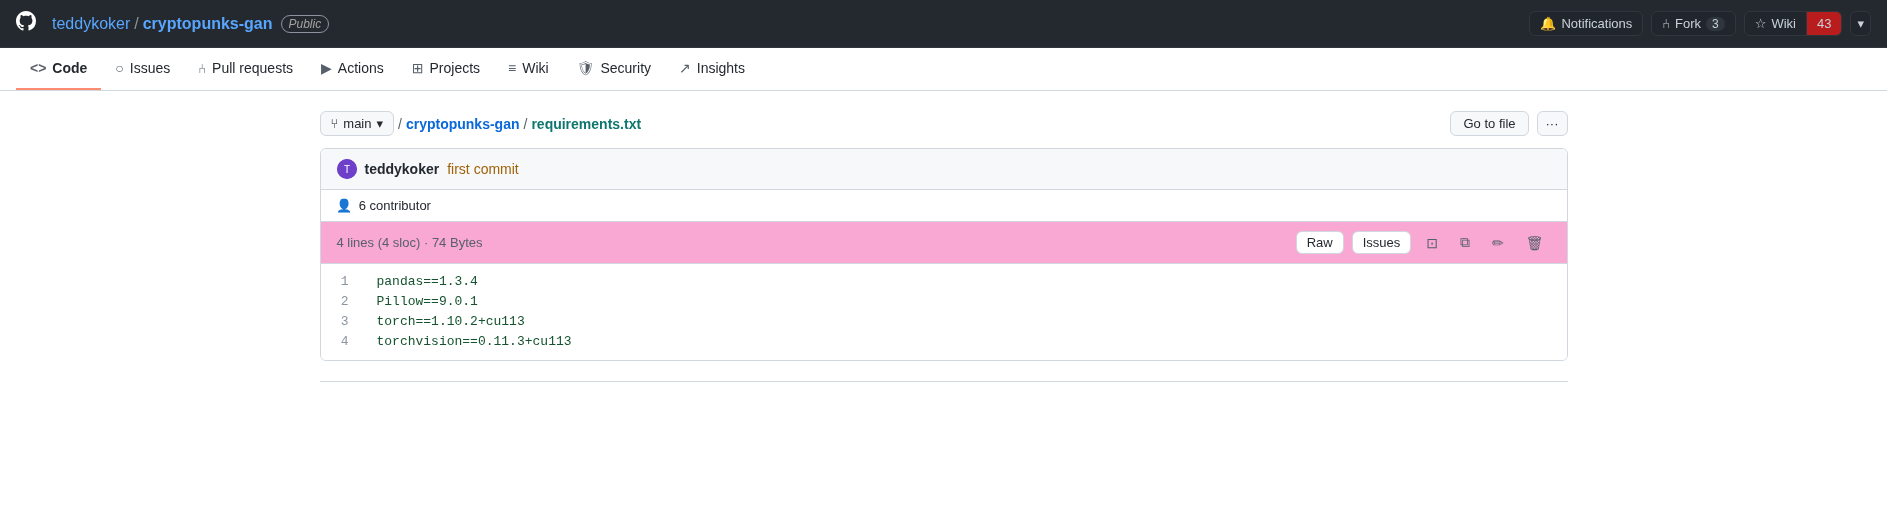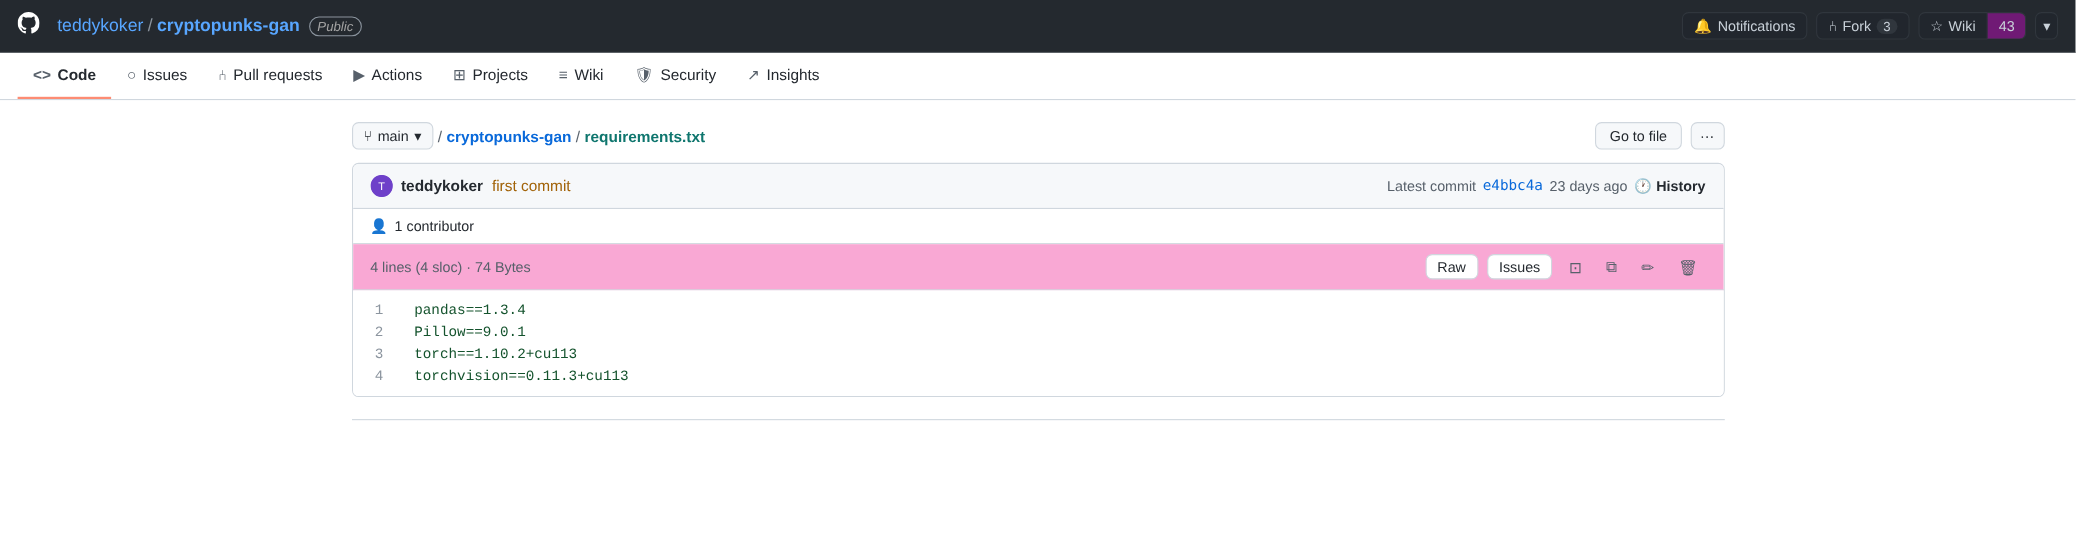--- a/index.html
+++ b/index.html
@@ -66,21 +66,21 @@
       gap: 5px;
       background: #21262d;
       border: 1px solid #30363d;
       color: #c9d1d9;
       border-radius: 6px 0 0 6px;
       padding: 4px 10px;
       font-size: 13px;
       cursor: pointer;
     }
     .star-btn-count {
-      background: #701a75;
+      background: #b91c1c;
       border: 1px solid #30363d;
       border-left: none;
       color: #c9d1d9;
       border-radius: 0 6px 6px 0;
       padding: 4px 10px;
       font-size: 13px;
       cursor: pointer;
     }
 
     
@@ -392,34 +392,25 @@
       <div class="commit-left">
         <div class="avatar">
           <svg width="20" height="20" viewBox="0 0 20 20" fill="none">
             <circle cx="10" cy="10" r="10" fill="#6e40c9"></circle>
             <text x="10" y="14" text-anchor="middle" fill="white" font-size="10" font-family="Arial">T</text>
           </svg>
         </div>
         <span class="commit-author">teddykoker</span>
         <span class="commit-message">first commit</span>
       </div>
-      <div class="commit-right">
-        <span>Latest commit</span>
-        <a class="commit-hash">e4bbc4a</a>
-        <span>23 days ago</span>
-        <a class="history-link">
-          <span class="history-icon">🕐</span>
-          <span>History</span>
-        </a>
-      </div>
     </div>
 
     <div class="contributors-row">
       <span>👤</span>
-      <span>1 contributor</span>
+      <span>6 contributor</span>
     </div>
 
     <div class="file-content-header">
       <div class="file-meta">
         <span>4 lines (4 sloc)</span>
         <span> · </span>
         <span>74 Bytes</span>
       </div>
       <div class="file-actions">
         <button class="file-action-btn">Raw</button>

